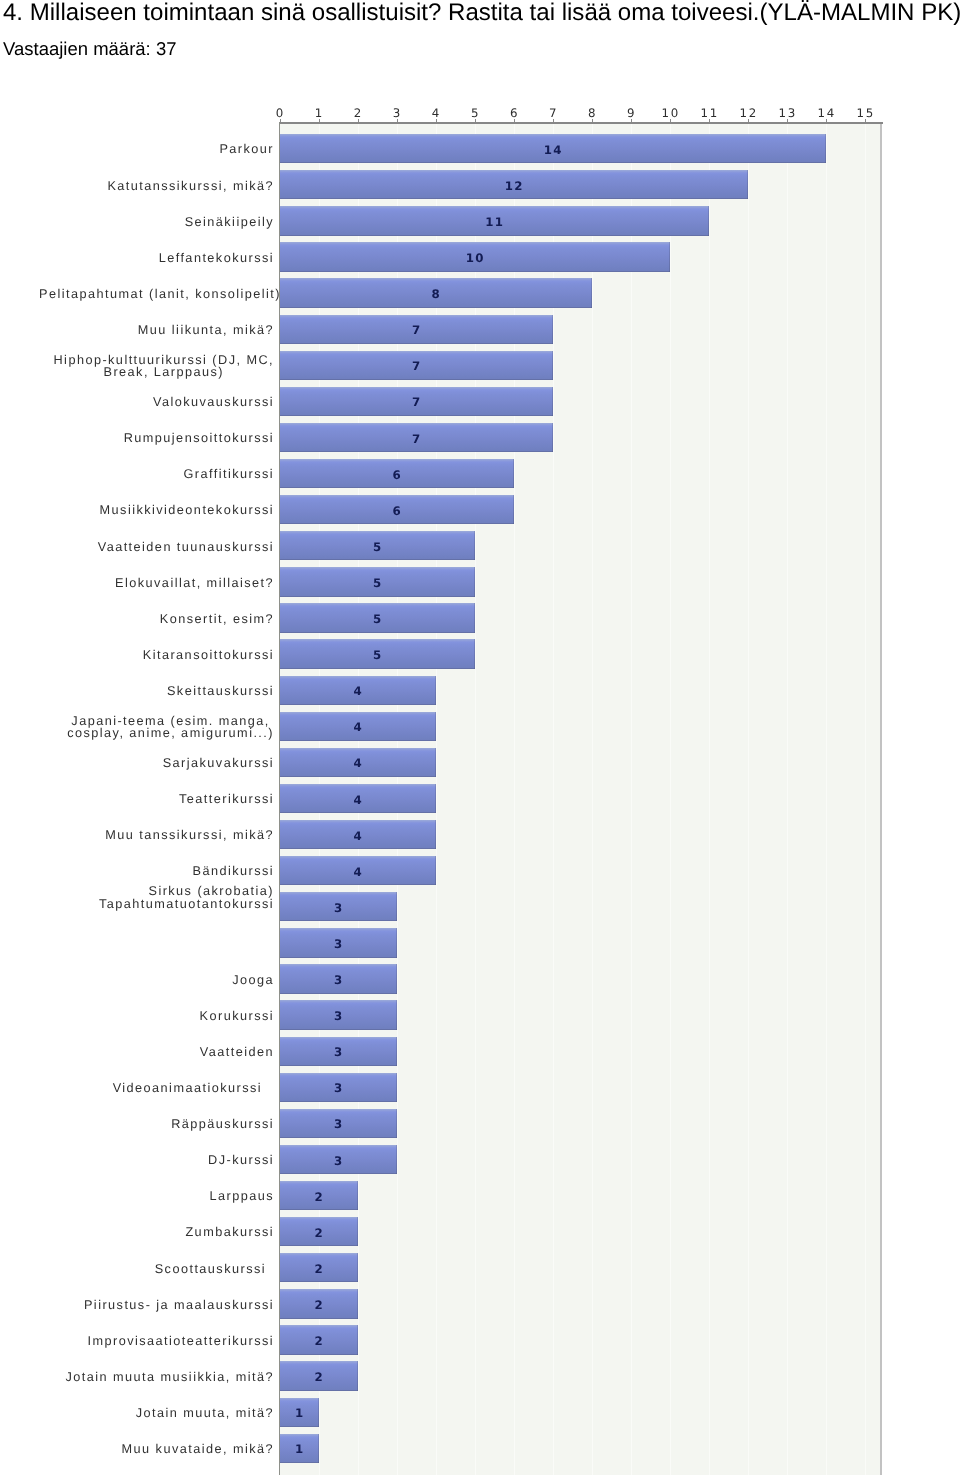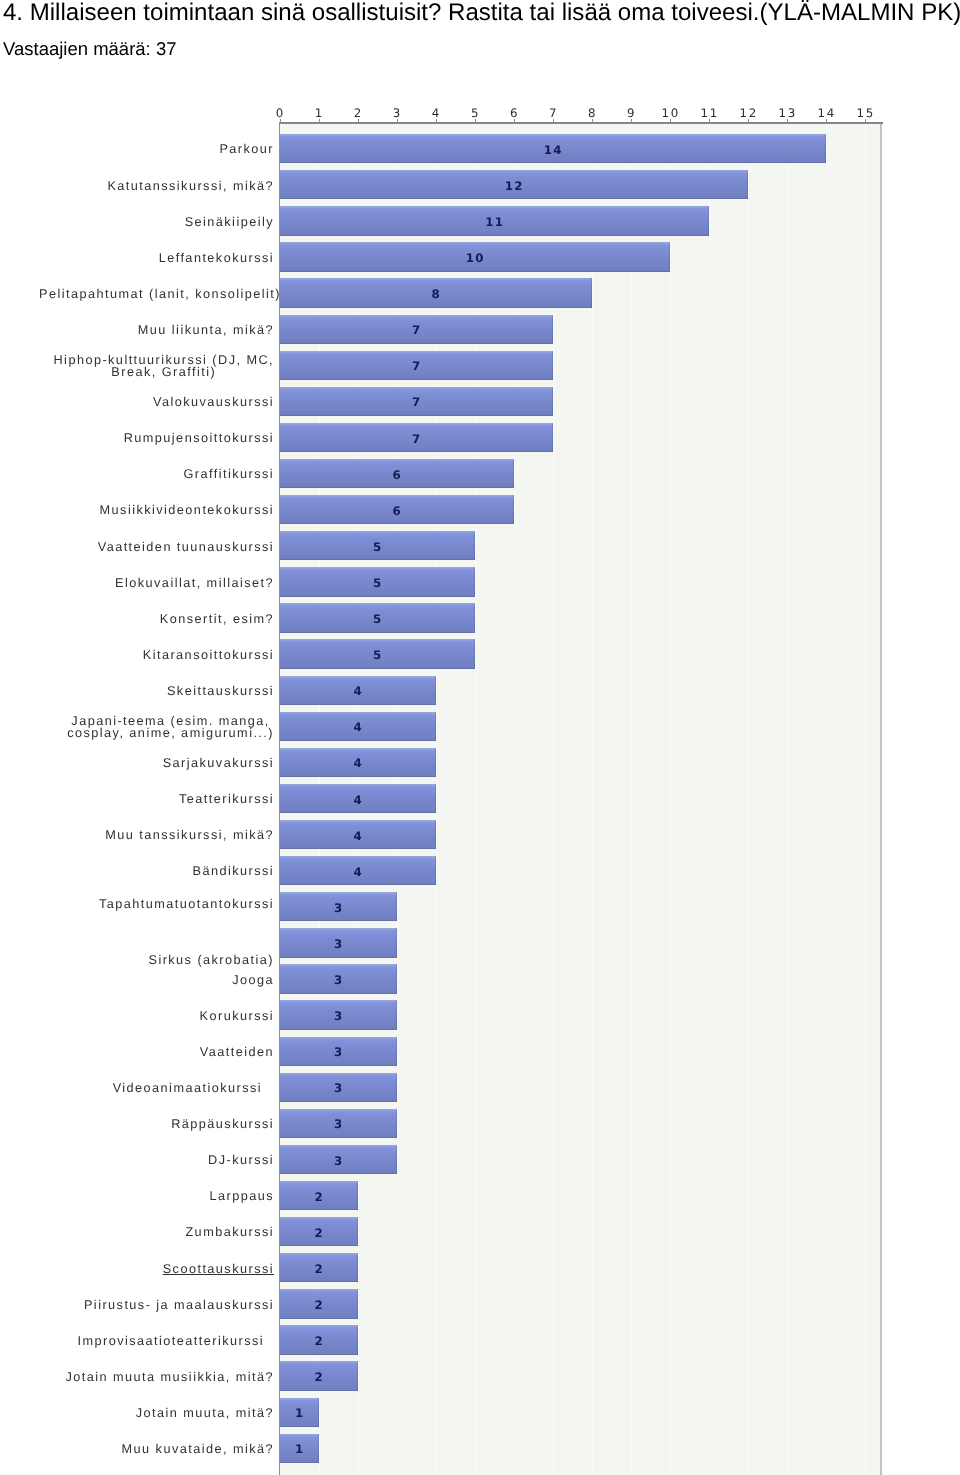--- a/index.html
+++ b/index.html
@@ -133,21 +133,21 @@
           </span>
         </div>
         <div class="catlabel" style="left: 20px; width: 254px; top: 314.2px; height: 32px;">
           <span class="catlabel-text">
             <span class="catlabel-line">Muu liikunta, mikä?</span>
           </span>
         </div>
         <div class="catlabel" style="left: 20px; width: 254px; top: 350.3px; height: 32px;">
           <span class="catlabel-text">
             <span class="catlabel-line">Hiphop-kulttuurikurssi (DJ, MC,</span>
-            <span class="catlabel-line">Break, Graffiti)</span>
+            <span class="catlabel-line">Break, Larppaus)</span>
           </span>
         </div>
         <div class="catlabel" style="left: 20px; width: 254px; top: 386.4px; height: 32px;">
           <span class="catlabel-text">
             <span class="catlabel-line">Valokuvauskurssi</span>
           </span>
         </div>
         <div class="catlabel" style="left: 20px; width: 254px; top: 422.5px; height: 32px;">
           <span class="catlabel-text">
             <span class="catlabel-line">Rumpujensoittokurssi</span>
@@ -212,21 +212,21 @@
         <div class="catlabel" style="left: 20px; width: 254px; top: 855.7px; height: 32px;">
           <span class="catlabel-text">
             <span class="catlabel-line">Bändikurssi</span>
           </span>
         </div>
         <div class="catlabel" style="left: 20px; width: 254px; top: 888px; height: 32px;">
           <span class="catlabel-text">
             <span class="catlabel-line">Tapahtumatuotantokurssi</span>
           </span>
         </div>
-        <div class="catlabel" style="left: 20px; width: 254px; top: 944px; height: 32px;">
+        <div class="catlabel" style="left: 20px; width: 254px; top: 875px; height: 32px;">
           <span class="catlabel-text">
             <span class="catlabel-line">Sirkus (akrobatia)</span>
           </span>
         </div>
         <div class="catlabel" style="left: 20px; width: 254px; top: 964px; height: 32px;">
           <span class="catlabel-text">
             <span class="catlabel-line">Jooga</span>
           </span>
         </div>
         <div class="catlabel" style="left: 20px; width: 254px; top: 1000.1px; height: 32px;">
@@ -257,31 +257,31 @@
         <div class="catlabel" style="left: 20px; width: 254px; top: 1180.6px; height: 32px;">
           <span class="catlabel-text">
             <span class="catlabel-line">Larppaus</span>
           </span>
         </div>
         <div class="catlabel" style="left: 20px; width: 254px; top: 1216.7px; height: 32px;">
           <span class="catlabel-text">
             <span class="catlabel-line">Zumbakurssi</span>
           </span>
         </div>
-        <div class="catlabel" style="left: 20px; width: 254px; top: 1252.8px; height: 32px; text-decoration: underline;">
+        <div class="catlabel" style="left: 12px; width: 254px; top: 1252.8px; height: 32px;">
           <span class="catlabel-text">
             <span class="catlabel-line">Scoottauskurssi</span>
           </span>
         </div>
         <div class="catlabel" style="left: 20px; width: 254px; top: 1288.9px; height: 32px;">
           <span class="catlabel-text">
             <span class="catlabel-line">Piirustus- ja maalauskurssi</span>
           </span>
         </div>
-        <div class="catlabel" style="left: 10px; width: 254px; top: 1325px; height: 32px; align-items: center;">
+        <div class="catlabel" style="left: 20px; width: 254px; top: 1325px; height: 32px; align-items: center;">
           <span class="catlabel-text">
             <span class="catlabel-line">Improvisaatioteatterikurssi</span>
           </span>
         </div>
         <div class="catlabel" style="left: 20px; width: 254px; top: 1361.1px; height: 32px;">
           <span class="catlabel-text">
             <span class="catlabel-line">Jotain muuta musiikkia, mitä?</span>
           </span>
         </div>
         <div class="catlabel" style="left: 20px; width: 254px; top: 1397.2px; height: 32px;">

